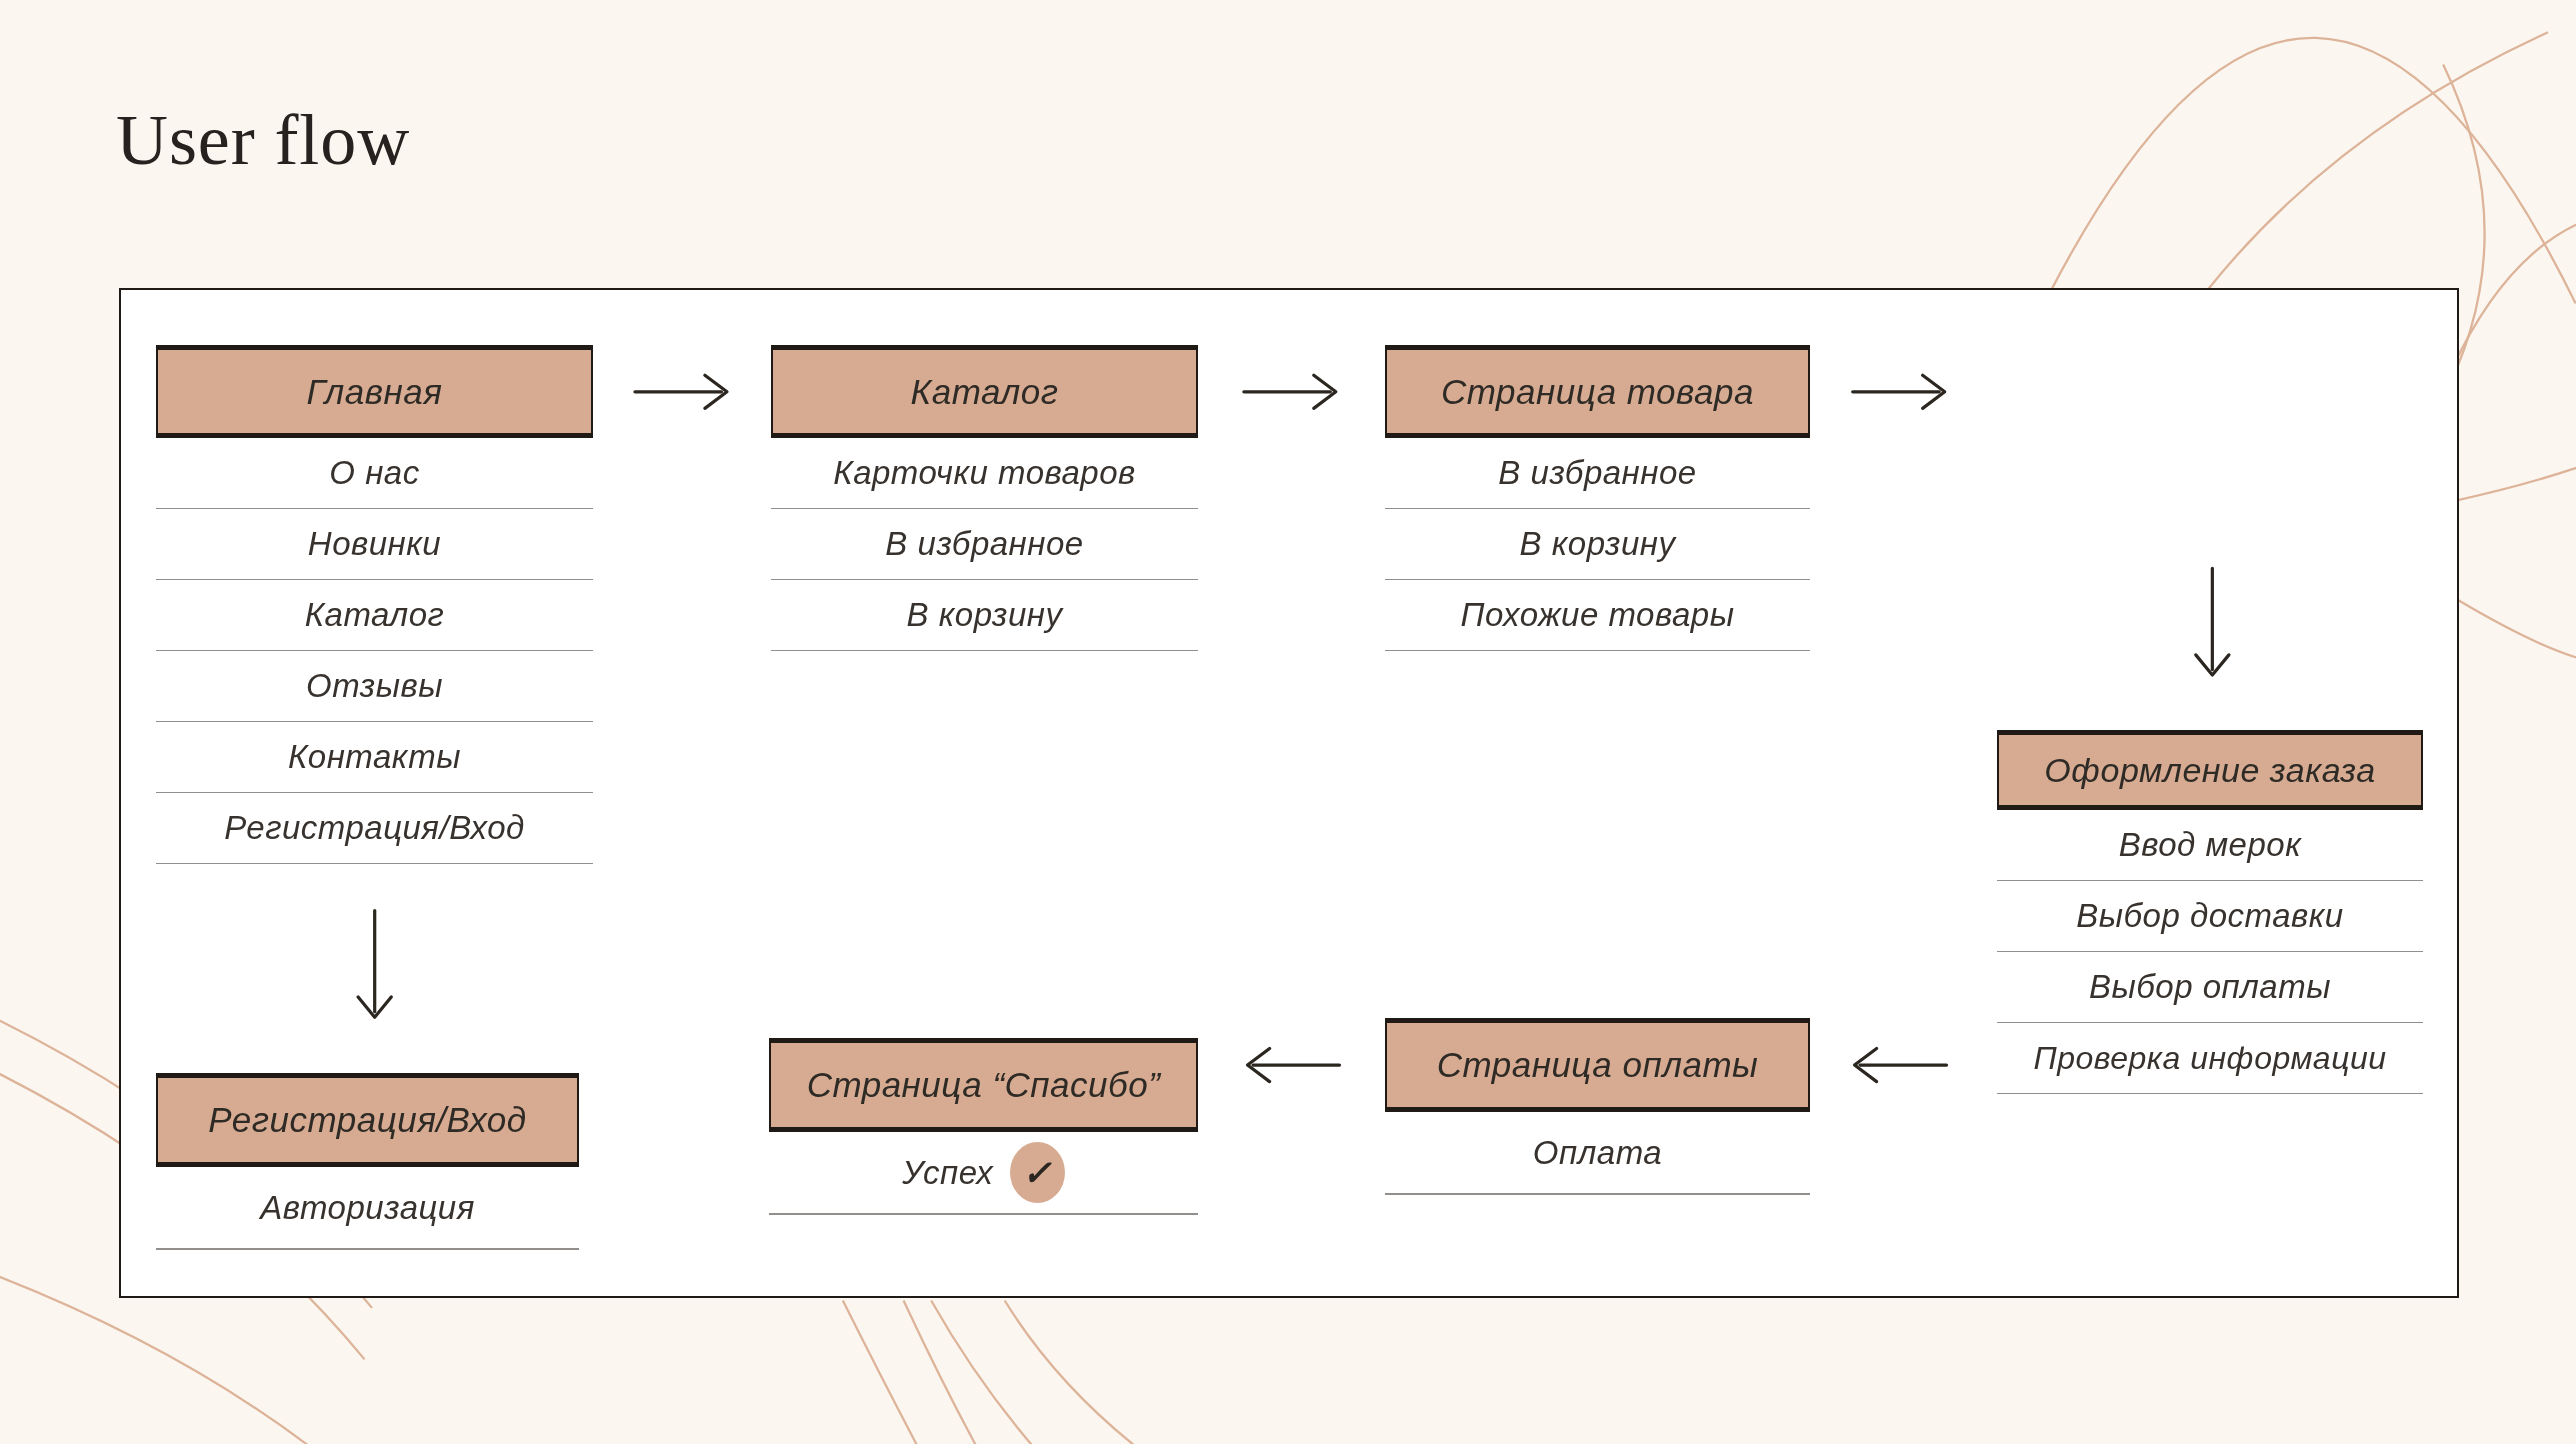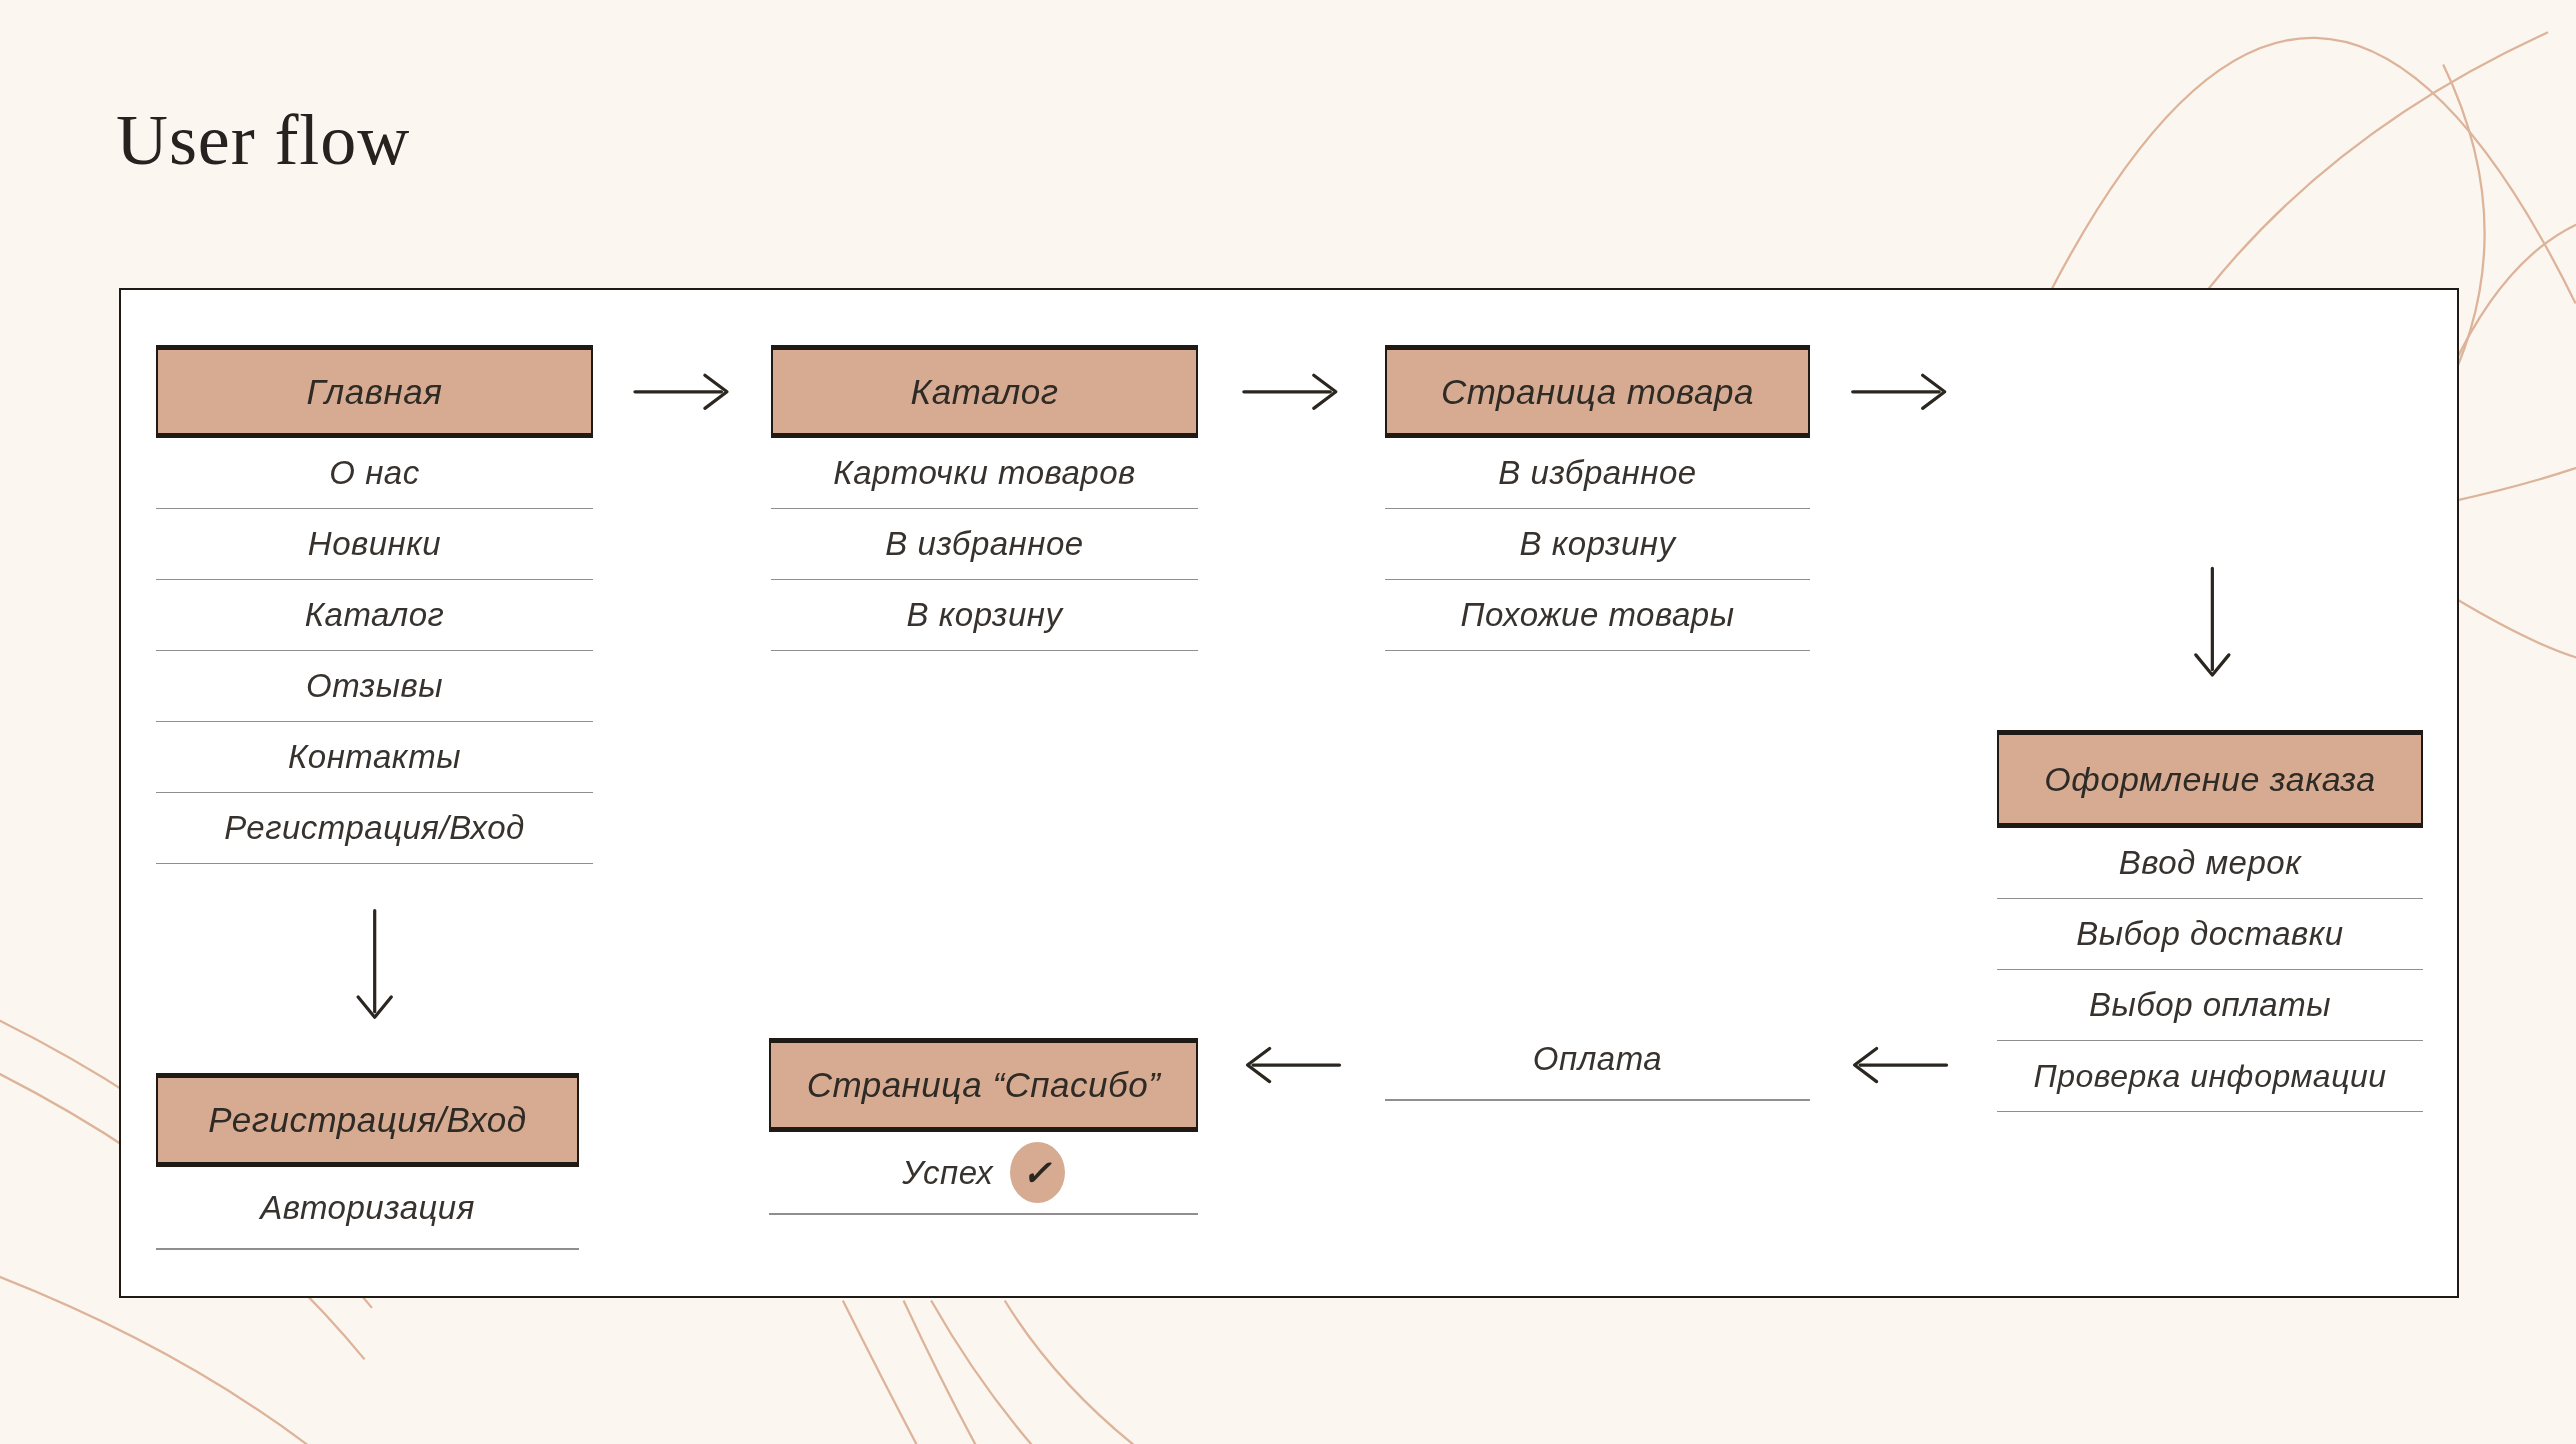--- a/index.html
+++ b/index.html
@@ -88,28 +88,29 @@
 
   <div class="col" style="left:1385px;top:345px;width:425px;">
     <div class="hdr">Страница товара</div>
     <div class="item">В избранное</div>
     <div class="item">В корзину</div>
     <div class="item">Похожие товары</div>
   </div>
 
 
   <div class="col" style="left:1997px;top:730px;width:426px;">
-    <div class="hdr" style="height:98px;font-size:34px;">Оформление заказа</div>
+    <div class="hdr" style="height:80px;font-size:34px;">Оформление заказа</div>
     <div class="item">Ввод мерок</div>
     <div class="item">Выбор доставки</div>
     <div class="item">Выбор оплаты</div>
     <div class="item" style="font-size:32px;">Проверка информации</div>
   </div>
 
   <div class="col" style="left:1385px;top:1018px;width:425px;">
+    <div class="hdr tall">Страница оплаты</div>
     <div class="item tall">Оплата</div>
   </div>
 
   <div class="col" style="left:769px;top:1018px;width:429px;margin-top:20px;">
     <div class="hdr tall">Страница “Спасибо”</div>
     <div class="item tall">
       <span>Успех</span>
       <span class="badge">
         <span>✓</span>
       </span>

